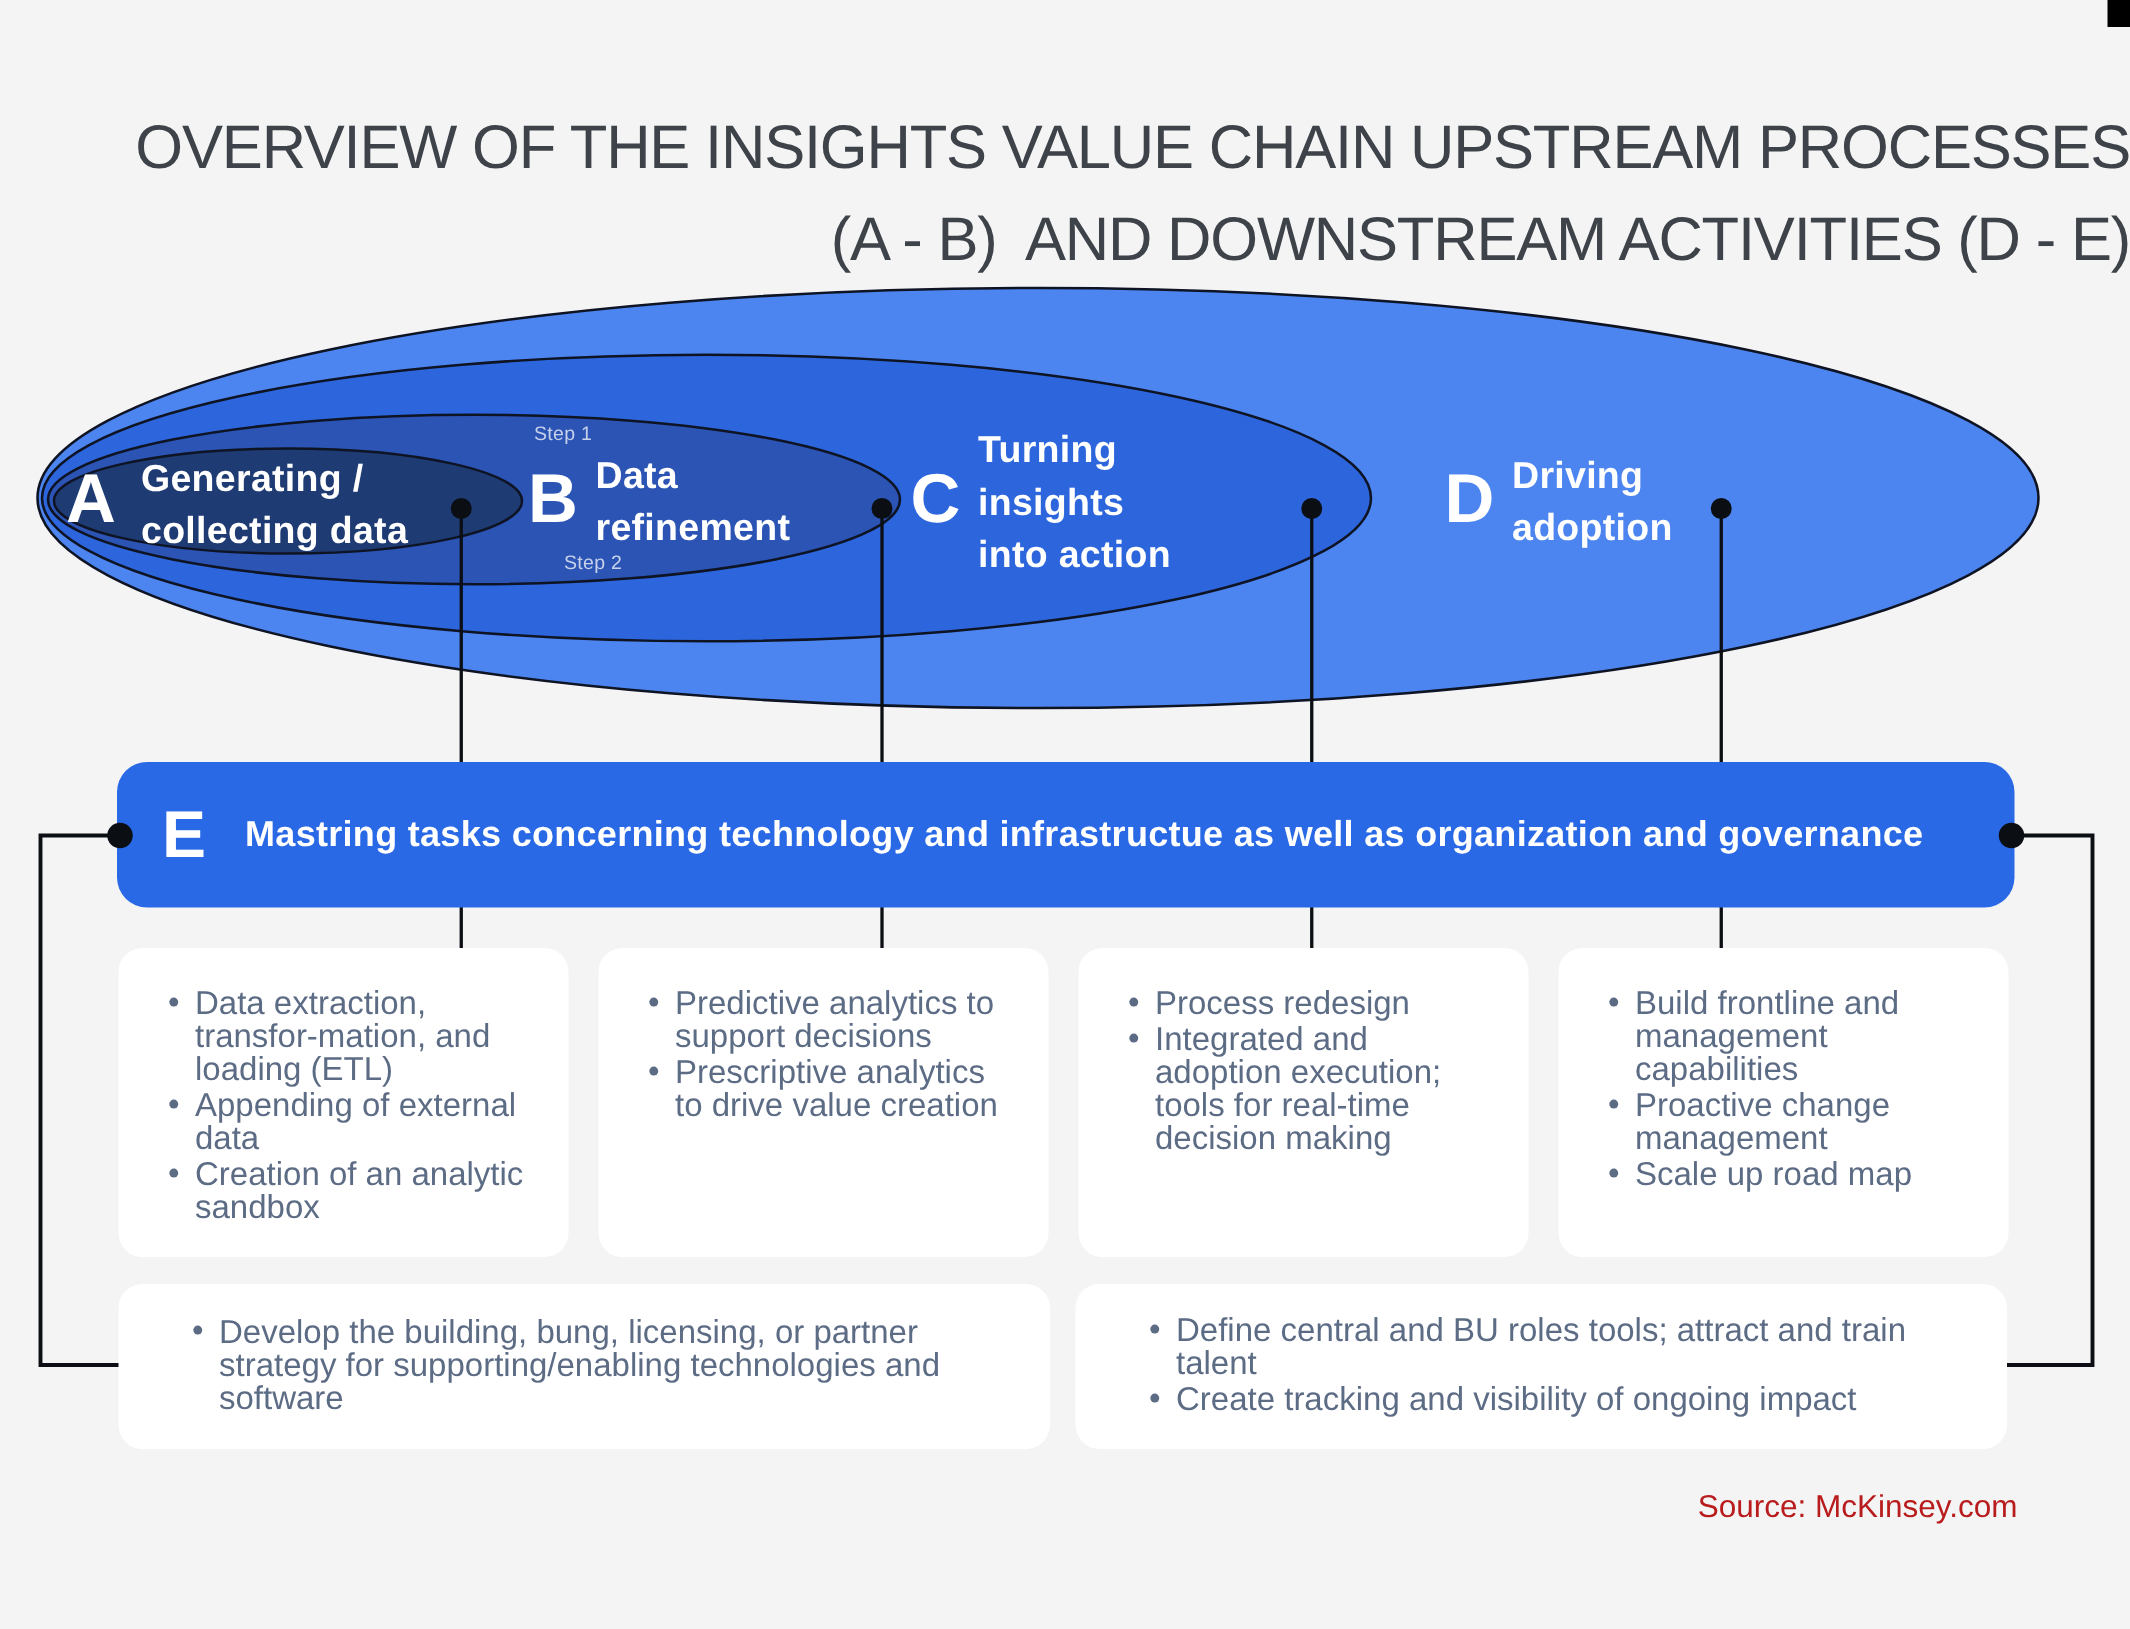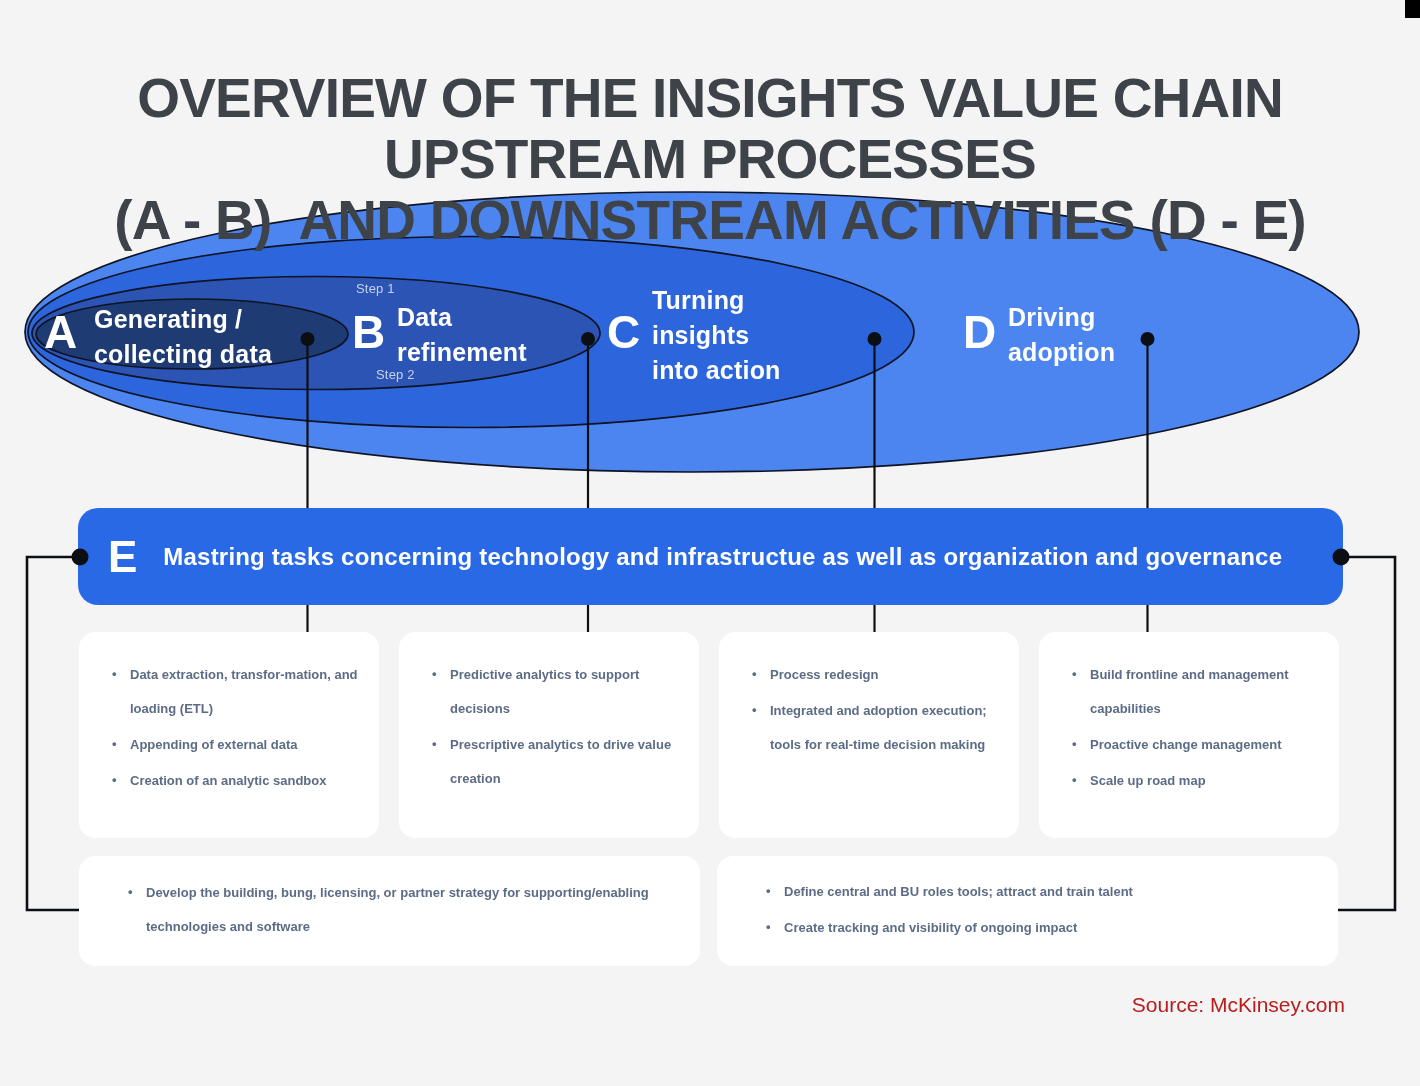--- a/index.html
+++ b/index.html
@@ -5,21 +5,21 @@
   html,body{margin:0;padding:0;background:#e9e9ea;}
   .stage{
     position:relative;width:1420px;height:1086px;overflow:hidden;
     background:#f4f4f5;
     font-family:"Liberation Sans","DejaVu Sans",sans-serif;
     -webkit-font-smoothing:antialiased;
   }
   .corner-mark{position:absolute;top:0;right:0;width:15px;height:18px;background:#000;z-index:6;}
   .title{
     position:absolute;top:68px;left:0;right:0;margin:0;
-    text-align:center;font-size:55px;font-weight:700;letter-spacing:-0.8px;
+    text-align:right;font-size:41px;font-weight:400;letter-spacing:-0.8px;
     line-height:61px;white-space:pre-wrap;z-index:2;
   }
   .venn-svg,.front-svg{position:absolute;left:0;top:0;width:1420px;height:1086px;}
   .venn-svg{z-index:1;}
   .front-svg{z-index:5;pointer-events:none;}
   .ring-letter{
     position:absolute;z-index:2;color:#fff;font-weight:700;
     font-size:46px;line-height:46px;
   }
   .ring-label{
@@ -30,21 +30,21 @@
     position:absolute;z-index:2;font-size:13px;font-weight:500;letter-spacing:0.2px;
   }
   .banner{
     position:absolute;left:78px;top:508px;width:1265px;height:97px;
     border-radius:20px;display:flex;align-items:center;z-index:3;
   }
   .banner-letter{color:#fff;font-size:44px;font-weight:700;margin-left:30px;line-height:44px;}
   .banner-text{color:#fff;font-size:24px;font-weight:600;margin-left:26px;letter-spacing:0.2px;}
   .card{
     position:absolute;background:#fff;border-radius:16px;z-index:3;
-    font-size:13px;line-height:34px;font-weight:700;
+    font-size:22px;line-height:22px;font-weight:400;
   }
   .card.r1{top:632px;width:300px;height:206px;padding:26px 18px 0 30px;box-sizing:border-box;}
   .card.r2{top:856px;width:621px;height:110px;display:flex;align-items:center;
            padding:0 30px 0 46px;box-sizing:border-box;}
   .card ul{margin:0;padding:0;list-style:none;}
   .card li{position:relative;padding-left:21px;margin:0 0 2px 0;}
   .card li::before{content:"\2022";position:absolute;left:3px;top:-1px;}
   .source{position:absolute;top:993px;right:75px;font-size:21px;z-index:2;}
 </style>
 </head>

